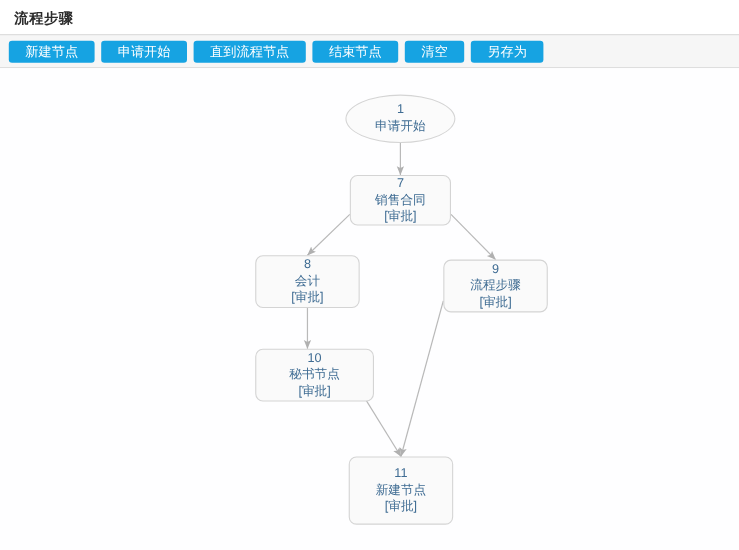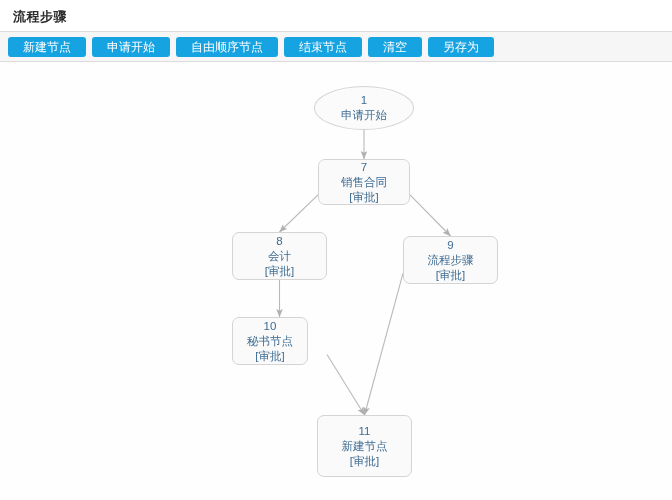--- a/index.html
+++ b/index.html
@@ -127,21 +127,21 @@
 
 <div class="page">
 
   <div class="header">
     <div class="header-title">流程步骤</div>
   </div>
 
   <div class="toolbar">
       <button class="tb-btn">新建节点</button>
       <button class="tb-btn">申请开始</button>
-      <button class="tb-btn">自由顺序节点</button>
+      <button class="tb-btn">直到流程节点</button>
       <button class="tb-btn">结束节点</button>
       <button class="tb-btn">清空</button>
       <button class="tb-btn">另存为</button>
     </div>
 
   <div class="canvas">
     <svg class="edges" viewBox="0 0 672 438" width="672" height="438">
       <defs>
         <marker id="arrow" markerWidth="9" markerHeight="9" refX="7.2" refY="3" orient="auto" markerUnits="strokeWidth">
           <path d="M0,0 L7.5,3 L0,6 L1.6,3 z" fill="#b0b0b0"></path>
@@ -169,21 +169,21 @@
         <div class="node" style="left: 232px; top: 170px; width: 95px; height: 48px;">
           <div class="n-id">8</div>
           <div class="n-name">会计</div>
           <div class="n-type">[审批]</div>
         </div>
         <div class="node" style="left: 403px; top: 174px; width: 95px; height: 48px;">
           <div class="n-id">9</div>
           <div class="n-name">流程步骤</div>
           <div class="n-type">[审批]</div>
         </div>
-        <div class="node" style="left: 232px; top: 255px; width: 76px; height: 48px;">
+        <div class="node" style="left: 232px; top: 255px; width: 108px; height: 48px;">
           <div class="n-id">10</div>
           <div class="n-name">秘书节点</div>
           <div class="n-type">[审批]</div>
         </div>
         <div class="node" style="left: 317px; top: 353px; width: 95px; height: 62px;">
           <div class="n-id">11</div>
           <div class="n-name">新建节点</div>
           <div class="n-type">[审批]</div>
         </div>
       </div>

